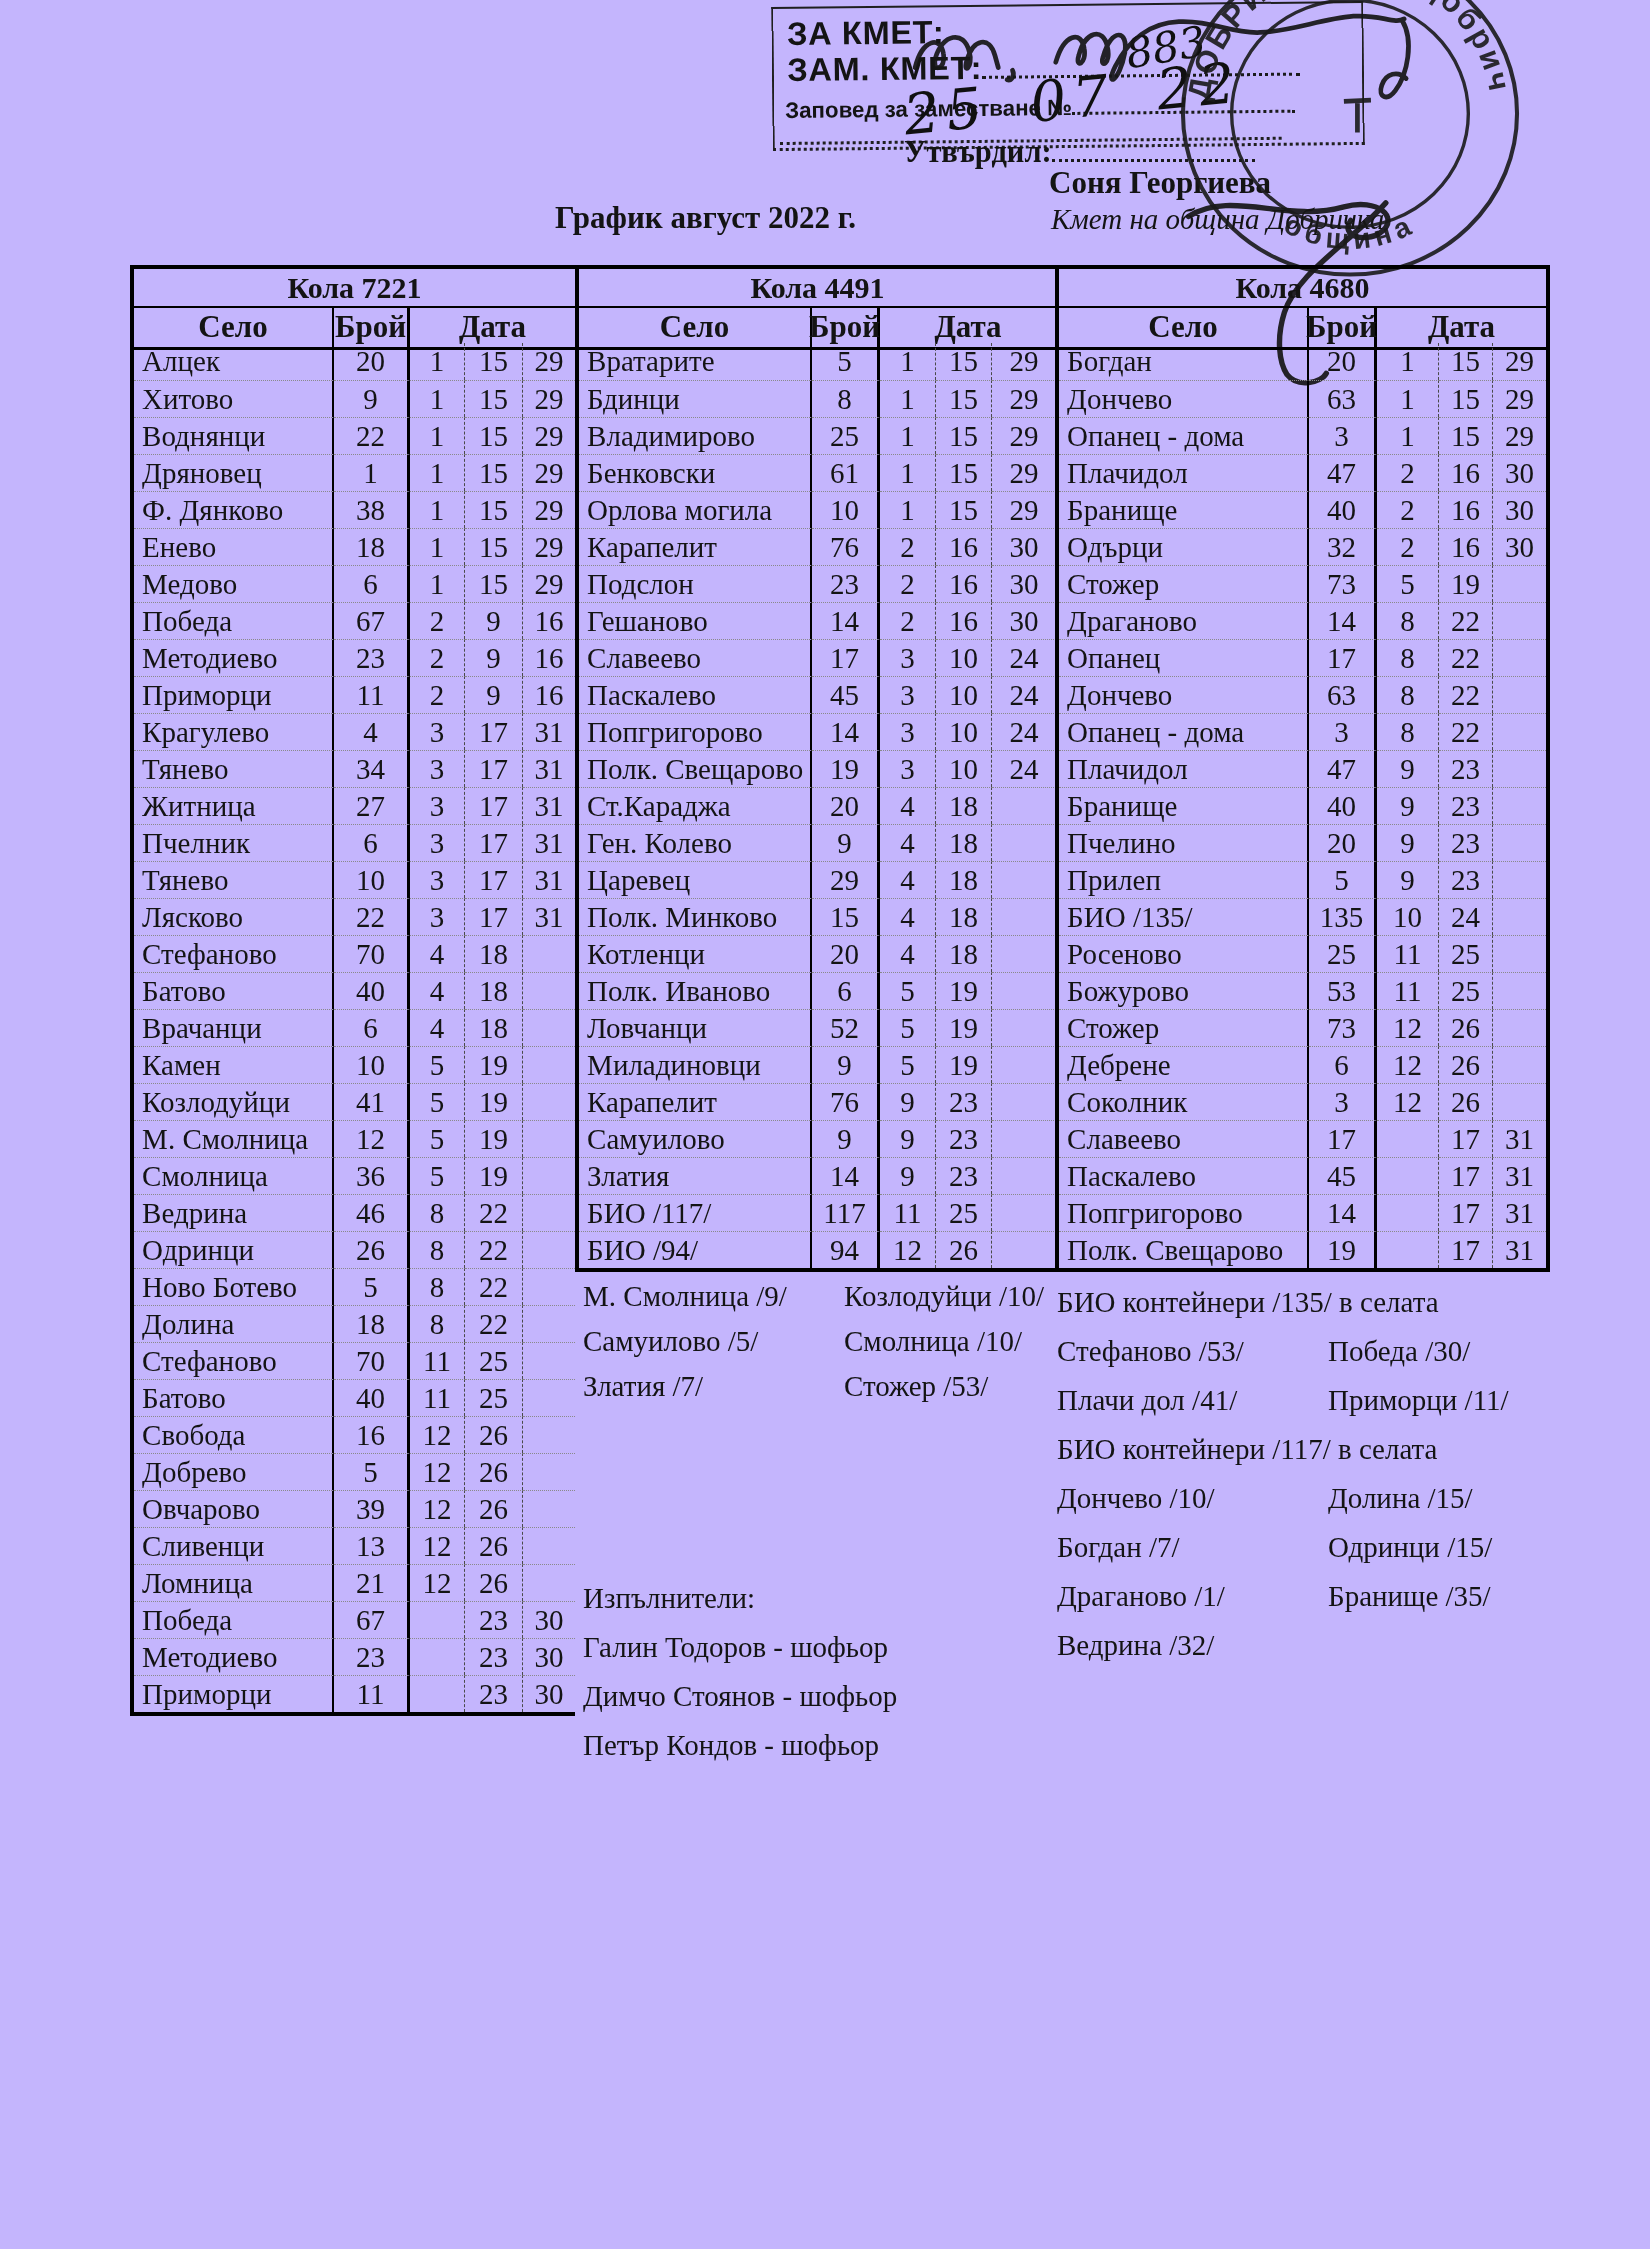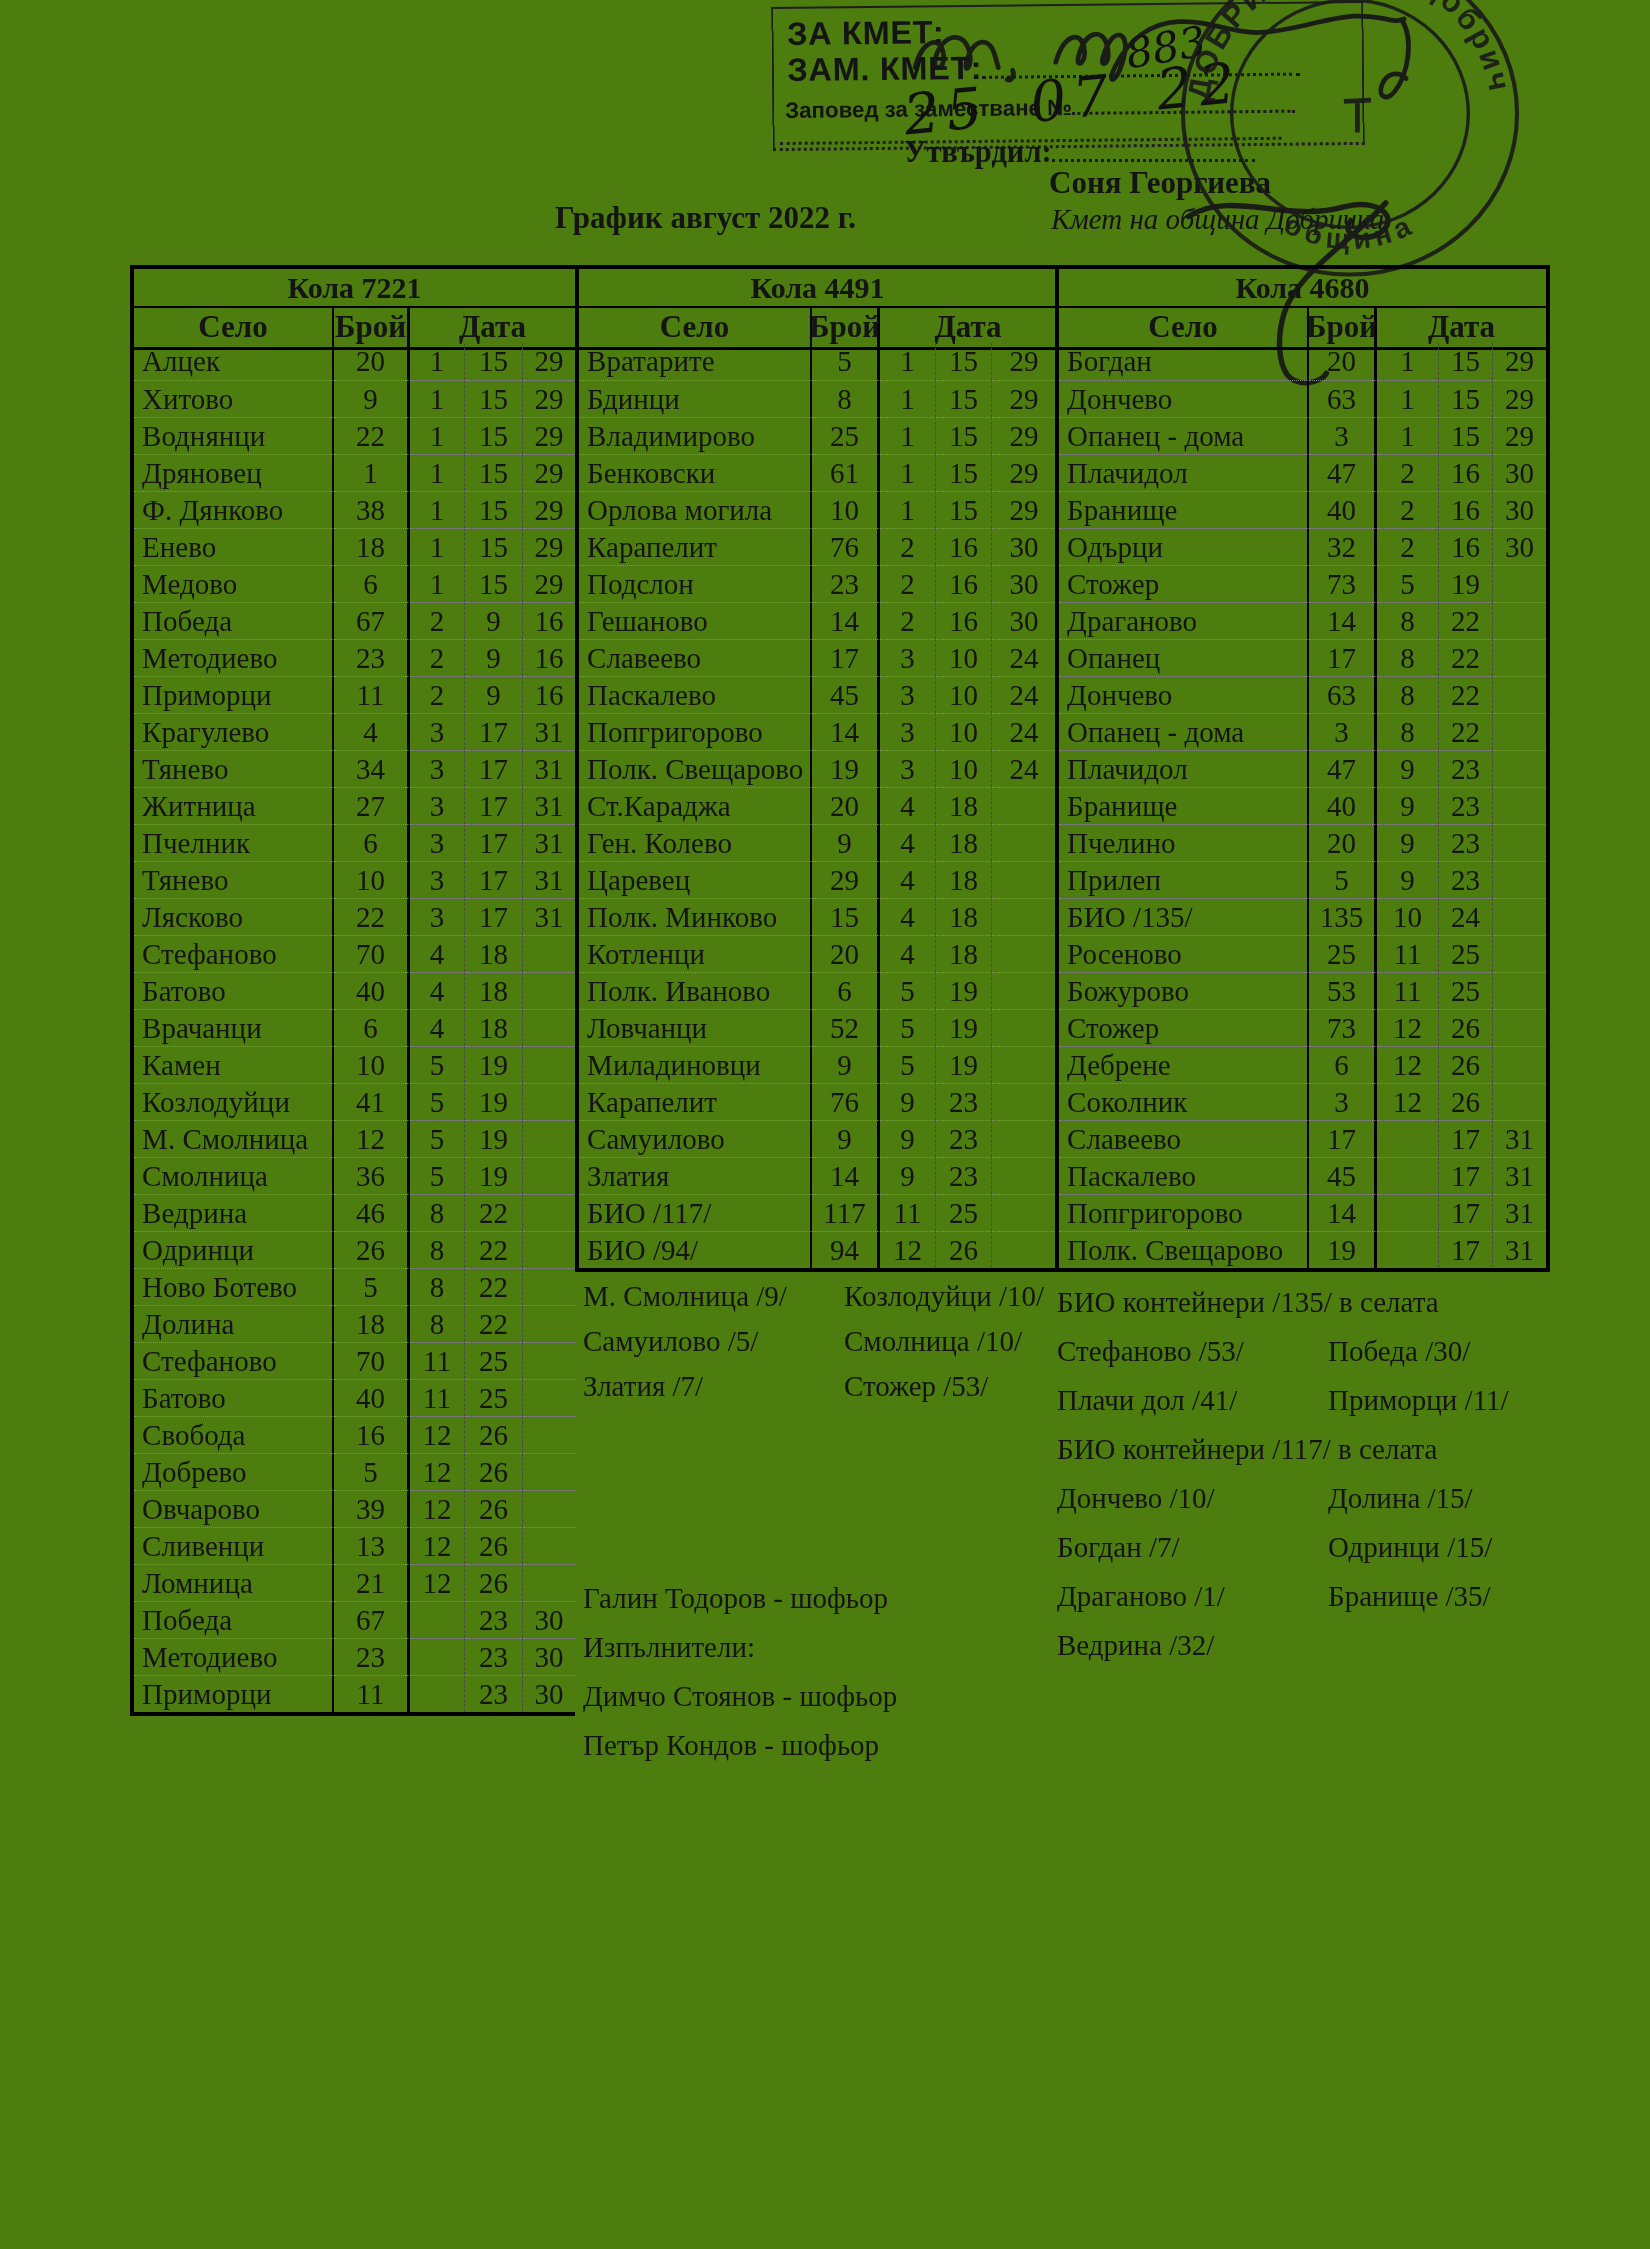--- a/index.html
+++ b/index.html
@@ -1,16 +1,16 @@
 <!DOCTYPE html>
 <html lang="bg" style="font-size:10.8px"><head>
 <meta charset="utf-8">
 <style>
   html,body{margin:0;padding:0;background:#e8e8e8;}
-  .page{position:relative;width:1651px;height:2250px;background:#4d7c0f;overflow:hidden;
+  .page{position:relative;width:1651px;height:2250px;background:#c4b5fd;overflow:hidden;
         font-family:"Liberation Serif","DejaVu Serif",serif;color:#141414;}
   .abs{position:absolute;}
 
   
   .doc-title{font-size:31px;font-weight:bold;white-space:nowrap;}
   .approved{font-size:30.5px;font-weight:bold;white-space:nowrap;}
   .dot-lead{display:inline-block;border-bottom:3.4px dotted #1a1a1a;height:23px;vertical-align:baseline;}
   .approver-name{font-size:31px;font-weight:bold;white-space:nowrap;}
   .approver-title{font-size:29px;font-style:italic;white-space:nowrap;}
 
@@ -875,20 +875,20 @@
           <span class="note-left">Драганово /1/</span><span class="note-right">Бранище /35/</span>
         </div>
 
         <div class="note-row">
           <span class="note-left">Ведрина /32/</span><span class="note-right"></span>
         </div>
       </div>
   </div>
 
   <div class="abs executors" style="left:583px;top:1574px;">
+    <div>Изпълнители:</div>
     <div>Галин Тодоров - шофьор</div>
-    <div>Изпълнители:</div>
     <div>Димчо Стоянов - шофьор</div>
     <div>Петър Кондов - шофьор</div>
   </div>
 
 </div>
 
 
 </body></html>

